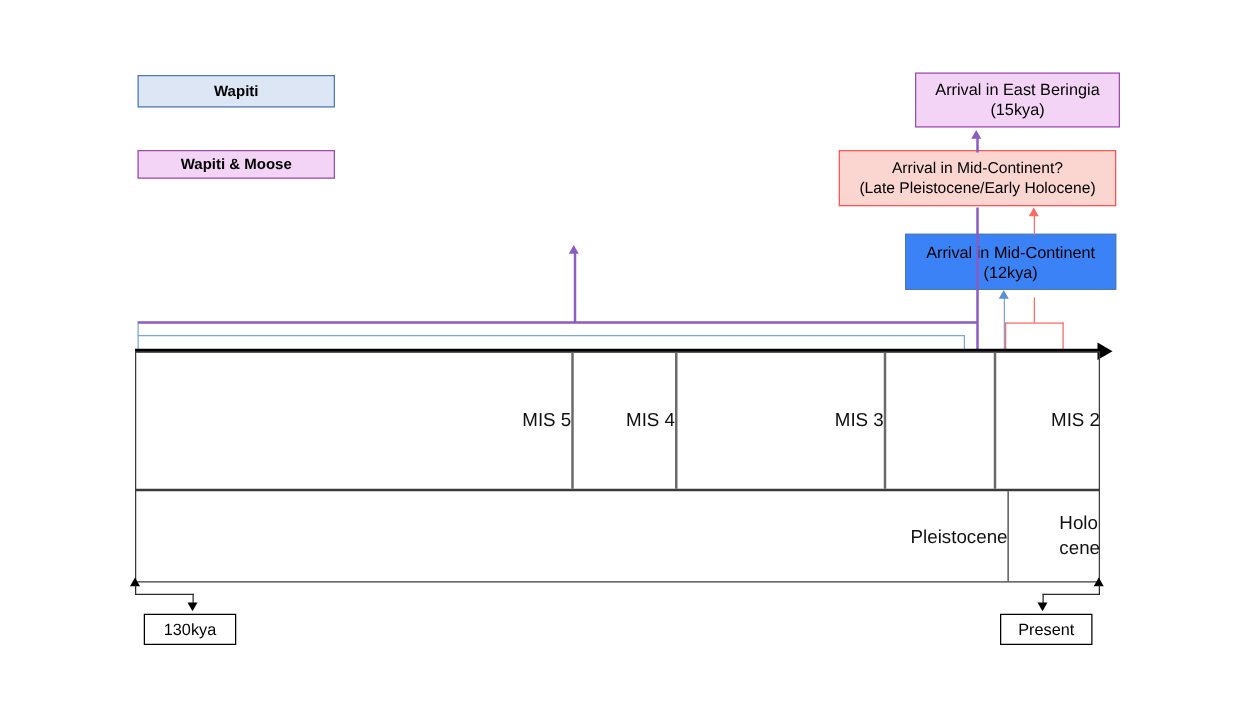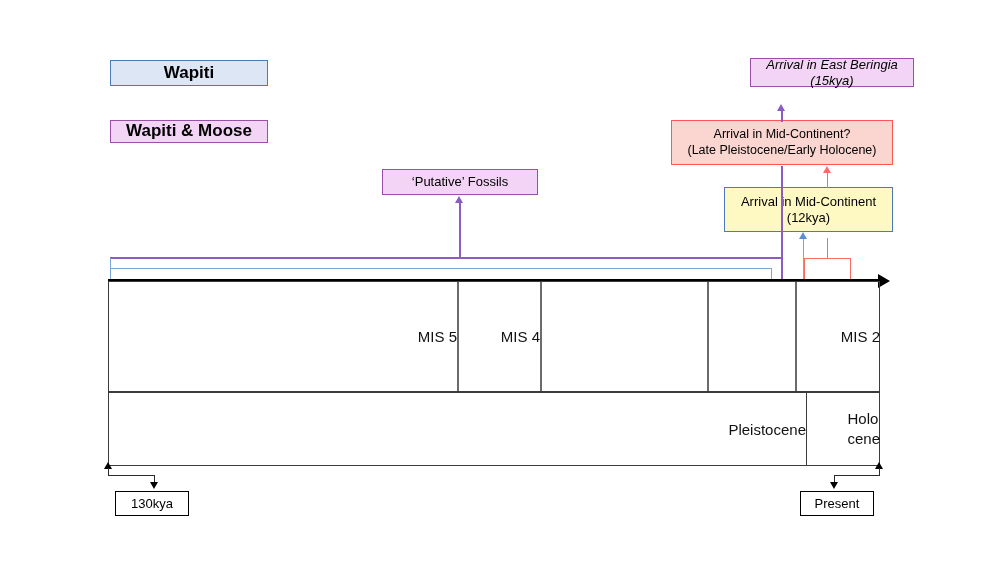--- a/index.html
+++ b/index.html
@@ -21,31 +21,31 @@
     align-items:center;
     justify-content:center;
     text-align:center;
     line-height:1.22;
     font-size:13px;
     white-space:pre-line;
   }
 
   
   .legend-item{
-    font-size:17px;
+    font-size:12px;
     font-weight:bold;
   }
   .lg-wapiti{background:#DCE6F5;border:1.3px solid #4E79B8;}
   .lg-moose{background:#FBD6D1;border:1.3px solid #FF5555;}
   .lg-both{background:#F4D4F6;border:1.3px solid #9A4FA8;}
 
   
   .ev-purple{background:#F4D4F6;border:1.3px solid #9A4FA8;}
   .ev-red{background:#FBD6D1;border:1.3px solid #FF5555;}
-  .ev-blue{background:#fef9c3;border:1.3px solid #4E79B8;}
+  .ev-blue{background:#3b82f6;border:1.3px solid #4E79B8;}
 
   
   .tl-cell{
     position:absolute;
     box-sizing:border-box;
     display:flex;
     align-items:center;
     justify-content:flex-end;
     font-size:15px;
     color:#111;
@@ -110,38 +110,35 @@
 
   <div class="box legend-item lg-wapiti" style="left:110px;top:60px;width:158px;height:26px;">
     <span>Wapiti</span>
   </div>
 
 
   <div class="box legend-item lg-both" style="left:110px;top:120px;width:158px;height:23px;">
     <span>Wapiti &amp; Moose</span>
   </div>
 
-  <div class="box ev-purple" style="left:750px;top:58px;width:164px;height:29px;font-size:13px;font-style:italic;">
+  <div class="box ev-purple" style="left:732px;top:58px;width:164px;height:44px;font-size:13px;">
     <span>Arrival in East Beringia
 (15kya)</span>
   </div>
 
   <div class="box ev-red" style="left:671px;top:120px;width:222px;height:45px;font-size:12.5px;">
     <span>Arrival in Mid-Continent?
 (Late Pleistocene/Early Holocene)</span>
   </div>
 
   <div class="box ev-blue" style="left:724px;top:187px;width:169px;height:45px;font-size:13px;">
     <span>Arrival in Mid-Continent
 (12kya)</span>
   </div>
 
-  <div class="box ev-purple" style="left:382px;top:169px;width:156px;height:26px;font-size:13px;">
-    <span>‘Putative’ Fossils</span>
-  </div>
 
   <div class="hline c-purple" style="left:110px;top:257px;width:672px;"></div>
 
   <div class="vline c-purple" style="left:459px;top:202px;height:56px;"></div>
   <div class="arw arw-up c-purple-a" style="left:455px;top:196px;"></div>
 
   <div class="vline c-purple" style="left:781px;top:166px;height:115px;"></div>
   <div class="arw arw-up c-purple-a" style="left:777px;top:104px;"></div>
   <div class="vline c-purple" style="left:781px;top:110px;height:12px;"></div>
 
@@ -168,20 +165,23 @@
   <div class="tl-divider" style="left:457px;top:282px;height:109px;"></div>
   <div class="tl-divider" style="left:540px;top:282px;height:109px;"></div>
   <div class="tl-divider" style="left:707px;top:282px;height:109px;"></div>
   <div class="tl-divider" style="left:795px;top:282px;height:109px;"></div>
 
   <div class="tl-cell" style="left:108px;top:281px;width:349px;height:111px;">
     <span>MIS 5</span>
   </div>
   <div class="tl-cell" style="left:457px;top:281px;width:83px;height:111px;">
     <span>MIS 4</span>
+  </div>
+  <div class="tl-cell" style="left:540px;top:281px;width:167px;height:111px;">
+    <span>MIS 3</span>
   </div>
   <div class="tl-cell" style="left:795px;top:281px;width:85px;height:111px;">
     <span>MIS 2</span>
   </div>
 
   <div class="tl-frame" style="left:108px;top:392px;width:772px;height:74px;"></div>
   <div class="tl-divider" style="left:806px;top:393px;height:72px;background:#3b3b3b;width:1.2px;"></div>
 
   <div class="tl-cell era-label" style="left:108px;top:392px;width:698px;height:74px;">
     <span>Pleistocene</span>

